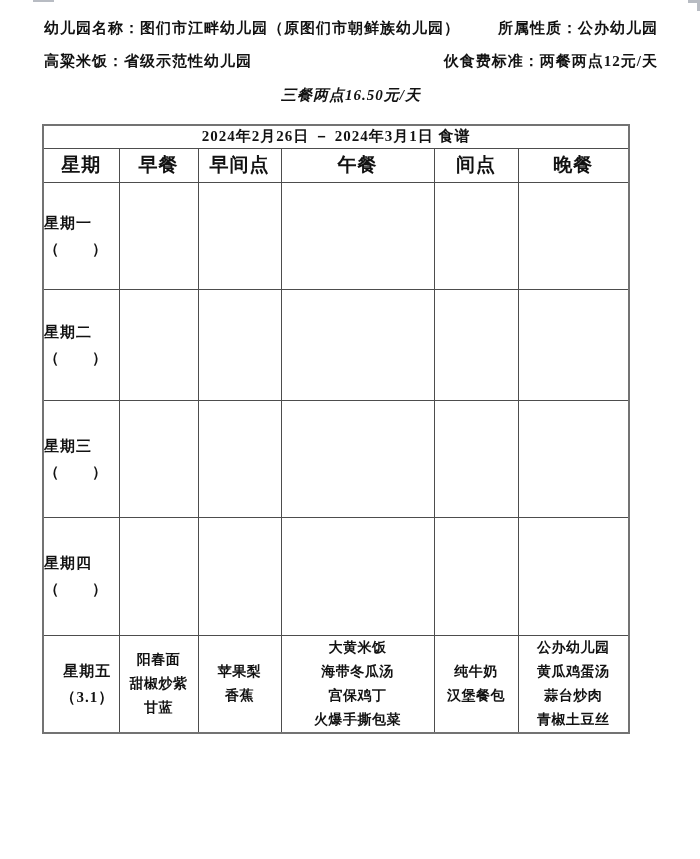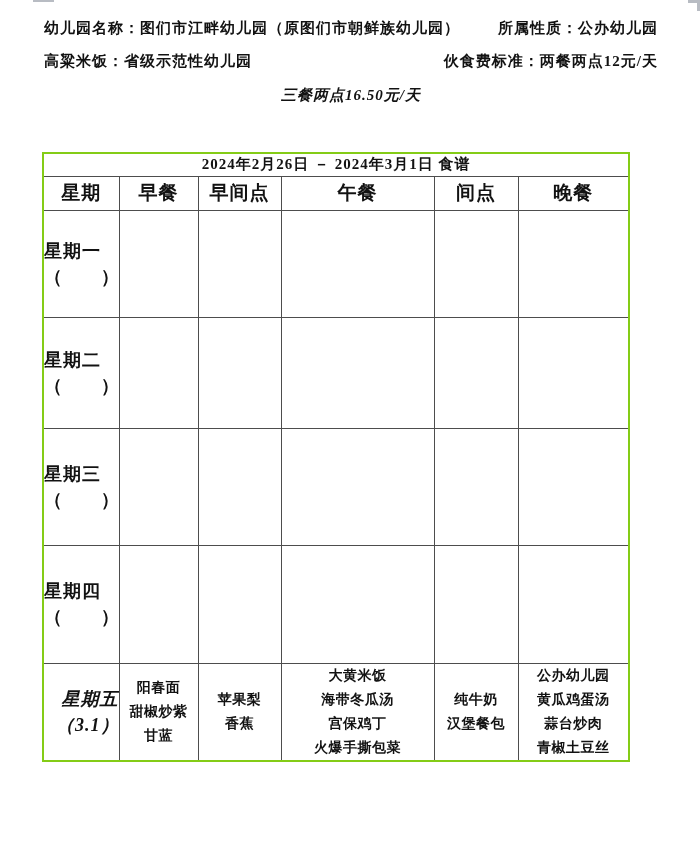--- a/index.html
+++ b/index.html
@@ -18,42 +18,41 @@
     display: flex; justify-content: space-between;
     font-size: 15px; letter-spacing: 1px; white-space: nowrap;
   }
   .info-line.l1 { top: 19px; gap: 16px; }
   .info-line.l2 { top: 52px; }
   .info-line.l3 { top: 86px; justify-content: center; font-style: italic; }
   .menu-wrap { position: absolute; left: 42px; top: 124px; }
   table.menu {
     border-collapse: collapse; table-layout: fixed;
     width: 586px;
-    border: 2px solid #84cc16;
-    margin-top: 28px;
+    border: 2px solid #737373;
   }
   table.menu td {
     border: 1px solid #4d4d4d;
     padding: 0;
     vertical-align: middle;
     overflow: hidden;
   }
   .title-cell {
     height: 23px; text-align: center;
     font-size: 15px; letter-spacing: 1px;
   }
   .head-row td {
     height: 34px; text-align: center;
     font-size: 19px; letter-spacing: 1px;
   }
   .day-cell {
-    font-size: 18px; line-height: 26px;
+    font-size: 15px; line-height: 26px;
     padding-left: 12px; letter-spacing: 1px;
   }
-  .day-cell.center { text-align: right; padding-left: 12px; font-style: italic; }
+  .day-cell.center { text-align: center; padding-left: 12px; }
   .meal-cell {
     text-align: center;
     font-size: 14px; line-height: 24px;
     white-space: pre-line;
     letter-spacing: 0.5px;
   }
   .artifact-tl {
     position: absolute; left: 33px; top: 0;
     width: 21px; height: 2px; background: #b8bcc3;
   }

